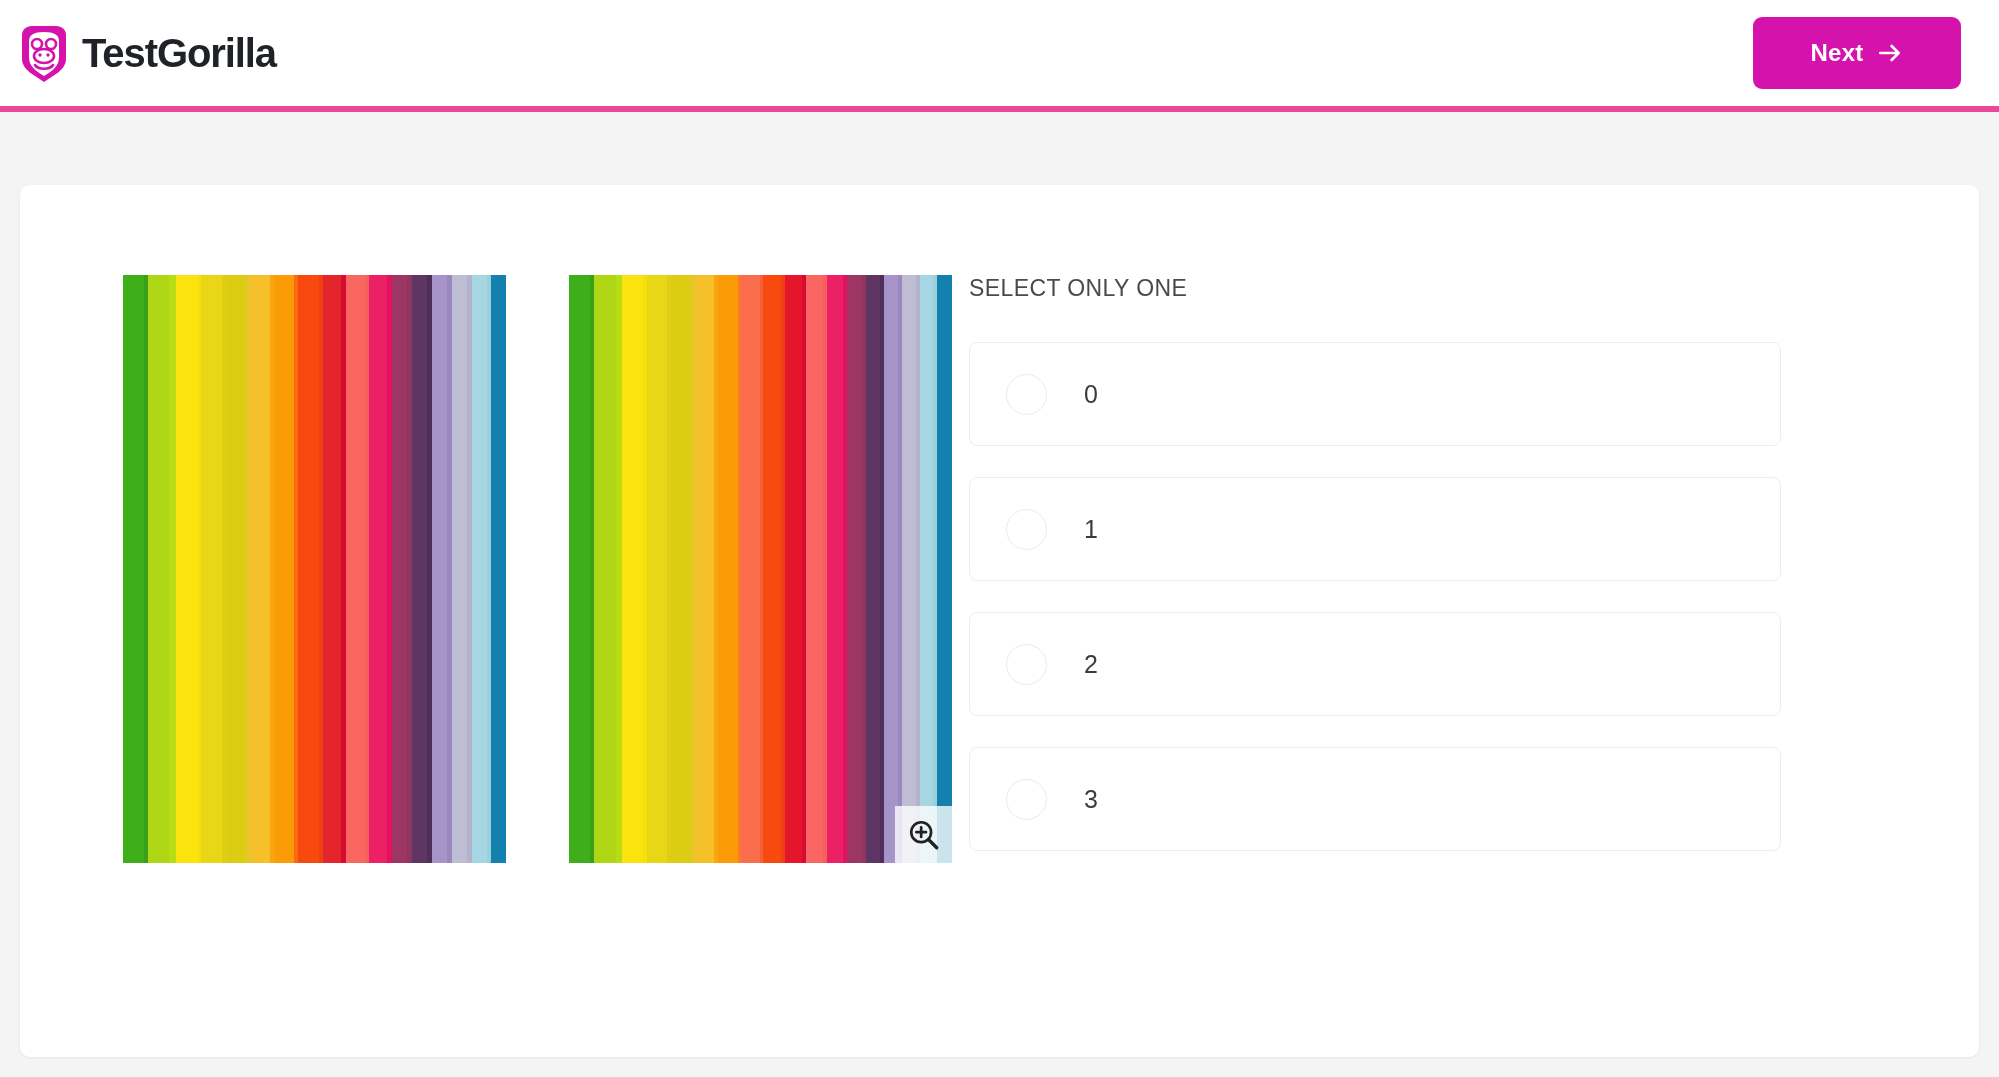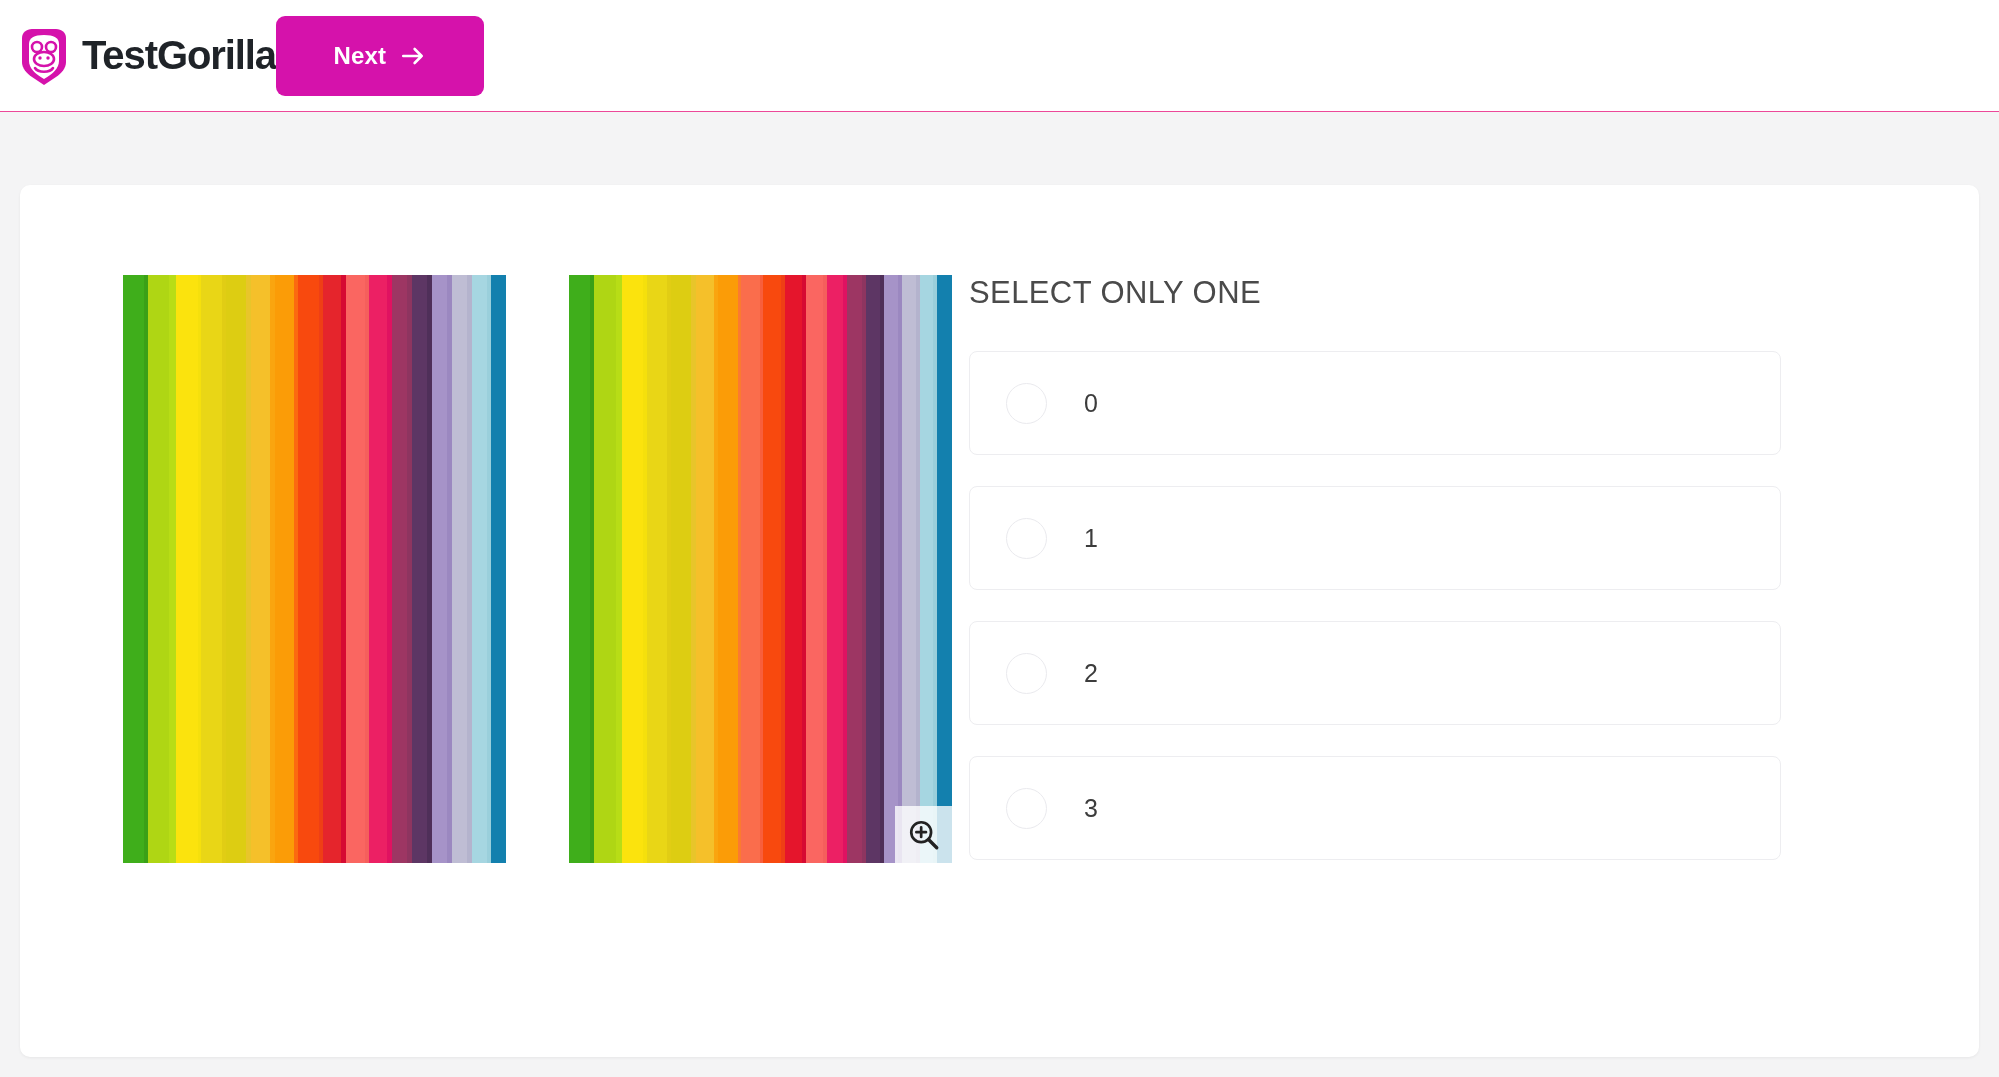--- a/index.html
+++ b/index.html
@@ -15,23 +15,24 @@
     background: #f4f4f5;
     color: #333;
     -webkit-font-smoothing: antialiased;
   }
 
   
   .header {
     position: relative;
     height: 112px;
     background: #ffffff;
-    border-bottom: 1px solid #ec4899;
-    display: flex;
-    align-items: center;
+    border-bottom: 6px solid #ec4899;
+    display: flex;
+    align-items: center;
+    justify-content: space-between;
     padding: 0 20px 0 18px;
   }
 
   .brand {
     display: flex;
     align-items: center;
     gap: 12px;
     padding-left: 0px;
   }
 
@@ -42,21 +43,21 @@
     font-weight: bold;
     letter-spacing: -1.1px;
     color: #1f2328;
   }
 
   .next-button {
     background: #d512ab;
     color: #ffffff;
     border: none;
     border-radius: 9px;
-    height: 80px;
+    height: 72px;
     min-width: 208px;
     padding: 0 34px;
     font-family: "Liberation Sans", sans-serif;
     font-size: 24px;
     font-weight: bold;
     letter-spacing: 0.2px;
     display: flex;
     align-items: center;
     justify-content: center;
     gap: 14px;
@@ -114,21 +115,21 @@
     background: rgba(255,255,255,0.78);
     display: flex;
     align-items: center;
     justify-content: center;
     cursor: pointer;
   }
   .magnifier-badge svg { width: 34px; height: 34px; display: block; }
 
   
   .select-label {
-    font-size: 31px;
+    font-size: 23px;
     color: #4a4a4a;
     letter-spacing: 0.4px;
     margin-bottom: 40px;
   }
 
   .option {
     height: 104px;
     border: 1px solid #ededf0;
     border-radius: 8px;
     background: #ffffff;

